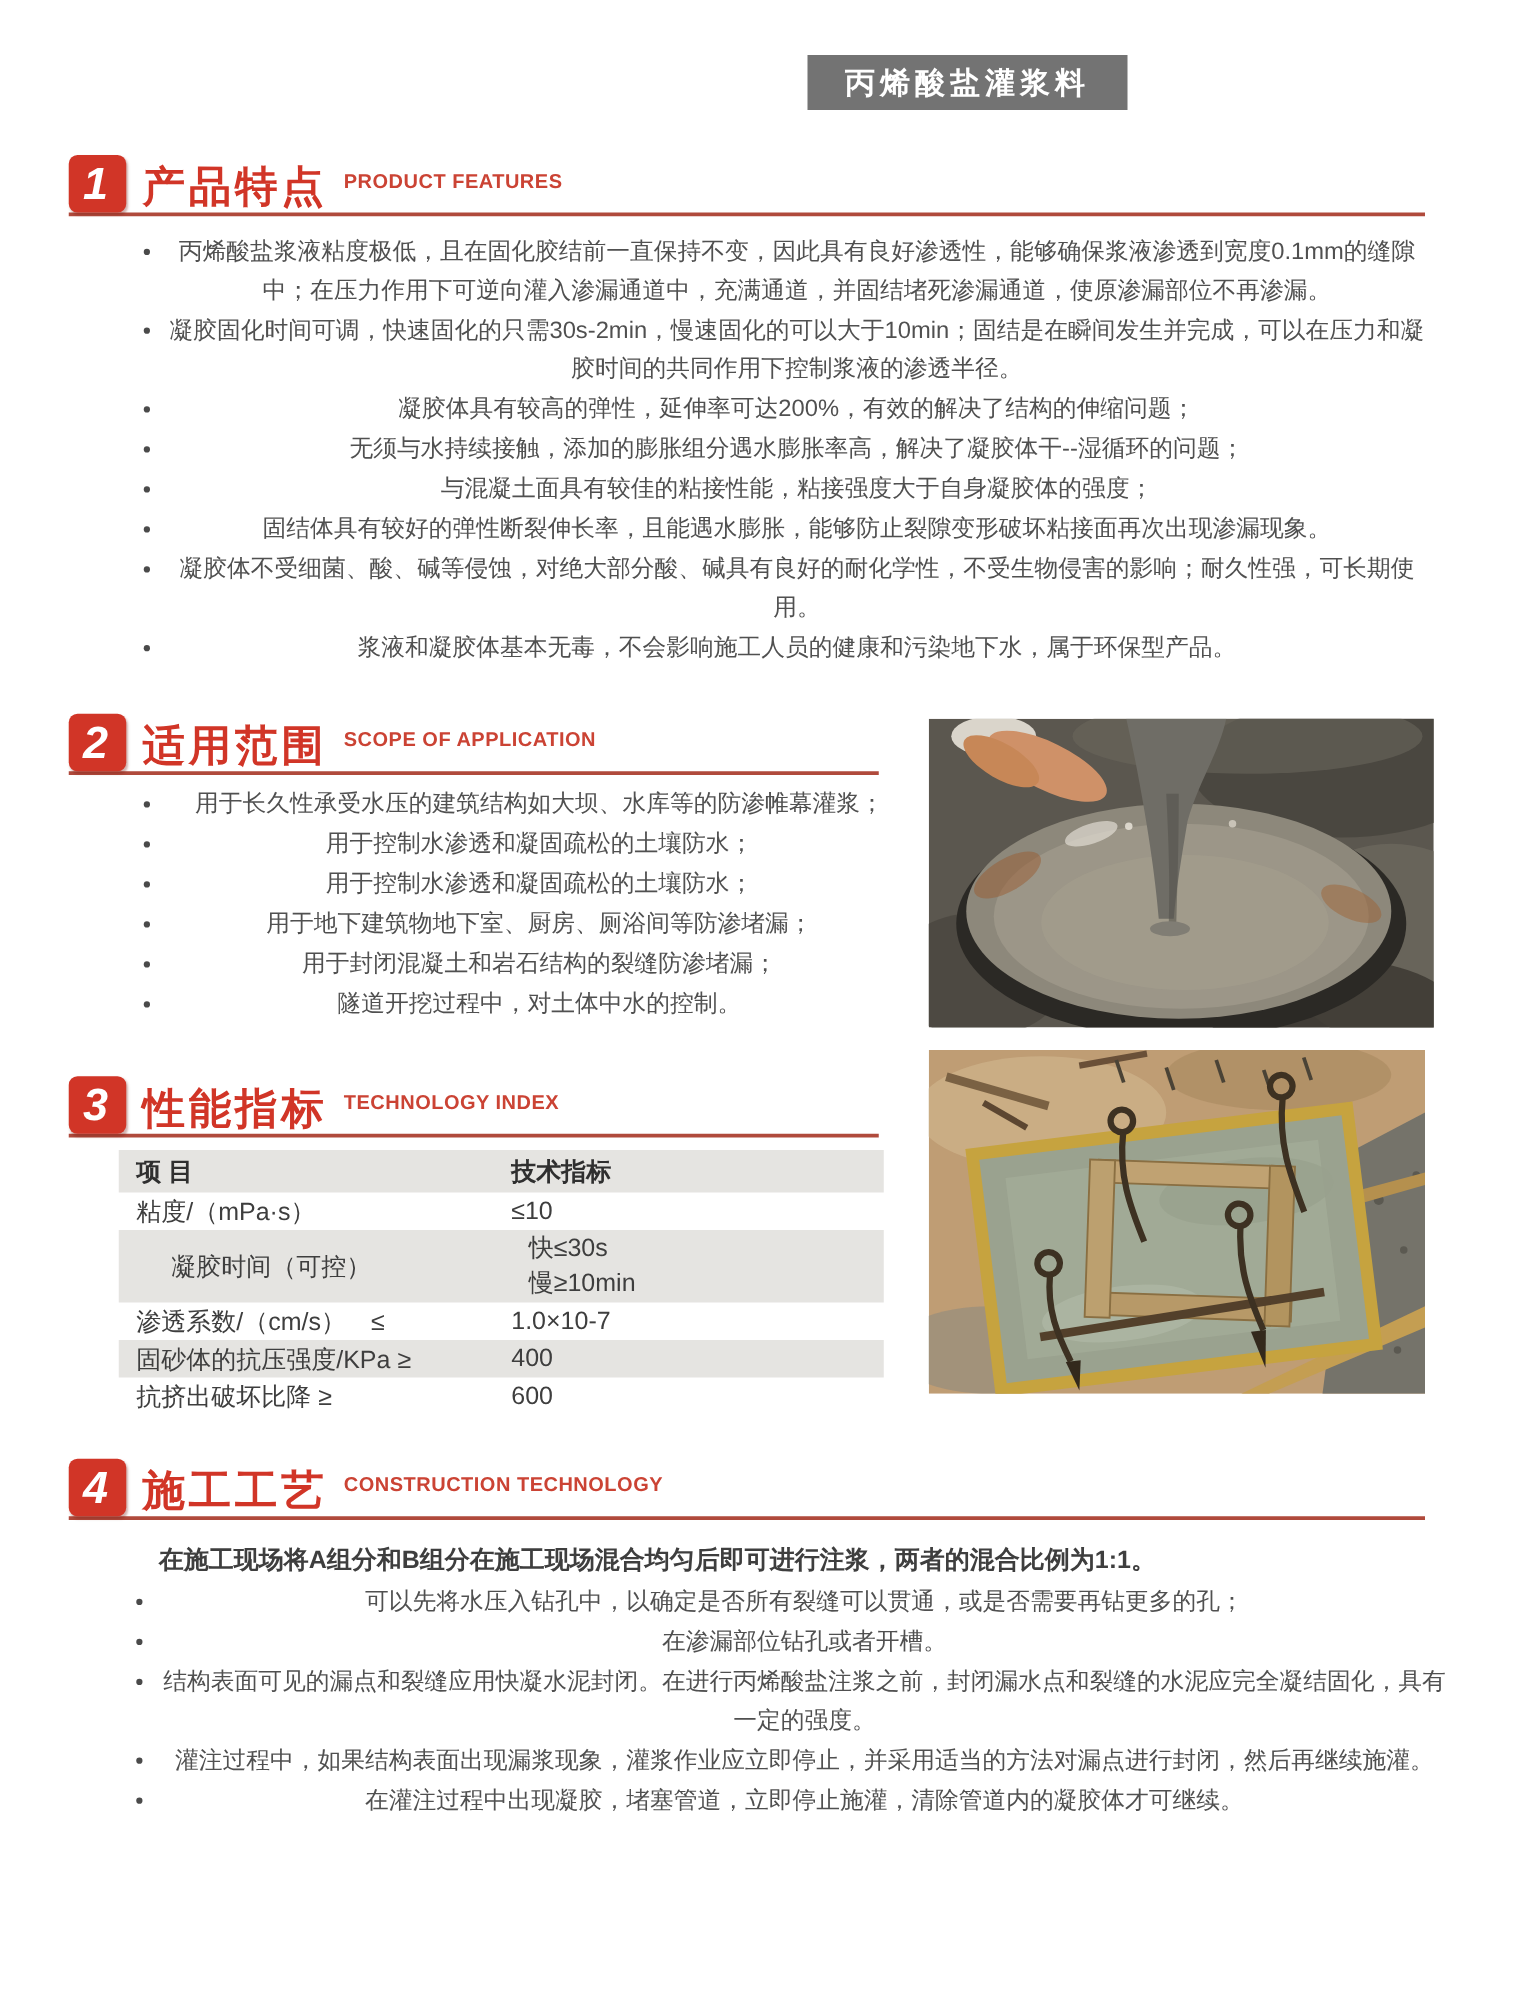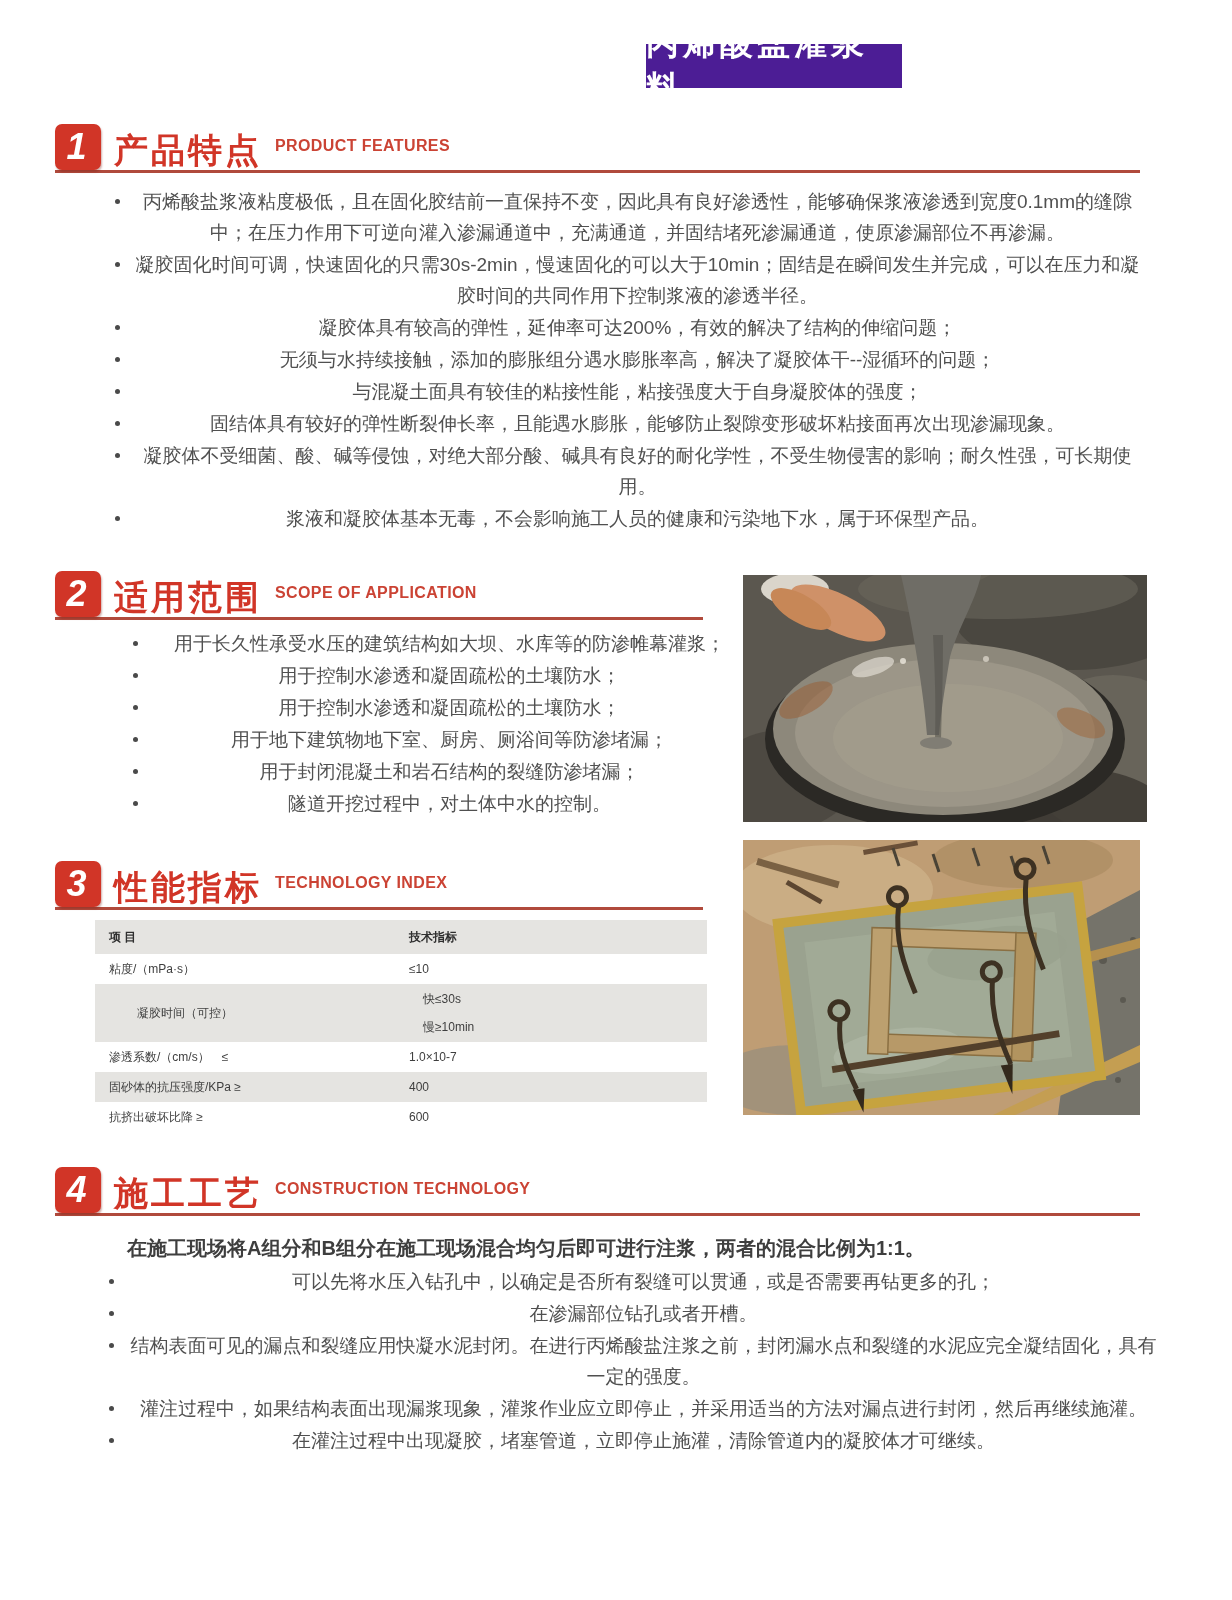--- a/index.html
+++ b/index.html
@@ -2,40 +2,40 @@
 <html><head>
 <meta charset="utf-8">
 <style>
   * { margin:0; padding:0; box-sizing:border-box; }
   html,body { background:#ffffff; }
   body { font-family:"Liberation Sans", sans-serif; }
   .page { position:relative; width:1232px; height:1600px; background:#ffffff; overflow:hidden; }
 
   
   .banner { position:absolute; left:646px; top:44px; width:256px; height:44px;
-    background:#4c1d95; color:#ffffff; font-size:33px; font-weight:bold; letter-spacing:4px;
+    background:#737373; color:#ffffff; font-size:24px; font-weight:bold; letter-spacing:4px;
     display:flex; align-items:center; justify-content:center; }
 
   
   .sec-header { position:absolute; display:flex; align-items:flex-end; gap:13px;
     border-bottom:3px solid #b04a3c; height:52px; }
   .num-box { flex:0 0 auto; width:46px; height:46px; background:#d13527; border-radius:7px;
     color:#ffffff; font-size:36px; font-weight:bold; font-style:italic;
     display:flex; align-items:center; justify-content:center; padding-right:3px;
     box-shadow:1px 2px 2px rgba(120,30,20,0.35); }
   .sec-title { color:#d13527; font-size:34px; font-weight:bold; letter-spacing:3px; line-height:1; padding-bottom:3px; }
   .sec-sub { color:#cb4334; font-size:16px; font-weight:bold; letter-spacing:0.4px; padding-bottom:15px; white-space:nowrap; }
 
   
   .bullets { position:absolute; list-style:none;text-align:center; }
   .bullets li { position:relative; padding-left:27px; font-size:19px; line-height:31px; color:#505050; margin-bottom:1px; }
   .bullets li::before { content:""; position:absolute; left:9px; top:13px; width:5px; height:5px; border-radius:50%; background:#4a4a4a; }
 
   
-  .perf-table { position:absolute; left:95px; top:920px; width:612px; color:#3e3e3e; font-size:12px; }
+  .perf-table { position:absolute; left:95px; top:920px; width:612px; color:#3e3e3e; font-size:20px; }
   .t-row { display:flex; align-items:center; min-height:30px; }
   .t-row.t-head { min-height:34px; font-weight:bold; color:#2f2f2f; }
   .t-row.t-tall { min-height:58px;padding-left:28px; }
   .t-row .c1 { width:50%; padding-left:14px; }
   .t-row .c2 { width:50%; padding-left:8px; }
   .t-row .c2 .vline { line-height:28px; }
   .gray { background:#e5e4e1; }
 
   
   .intro { position:absolute; left:127px; top:1235px; width:1050px; font-size:20px; font-weight:bold; color:#3e3e3e; line-height:26px; }
@@ -66,21 +66,21 @@
     <li>固结体具有较好的弹性断裂伸长率，且能遇水膨胀，能够防止裂隙变形破坏粘接面再次出现渗漏现象。</li>
     <li>凝胶体不受细菌、酸、碱等侵蚀，对绝大部分酸、碱具有良好的耐化学性，不受生物侵害的影响；耐久性强，可长期使用。</li>
     <li>浆液和凝胶体基本无毒，不会影响施工人员的健康和污染地下水，属于环保型产品。</li>
   </ul>
 
   <div class="sec-header" style="left:55px; top:568px; width:648px;">
     <div class="num-box">2</div>
     <div class="sec-title">适用范围</div>
     <div class="sec-sub">SCOPE OF APPLICATION</div>
   </div>
-  <ul class="bullets" style="left:124px; top:628px; width:624px;">
+  <ul class="bullets" style="left:106px; top:628px; width:624px;">
     <li>用于长久性承受水压的建筑结构如大坝、水库等的防渗帷幕灌浆；</li>
     <li>用于控制水渗透和凝固疏松的土壤防水；</li>
     <li>用于控制水渗透和凝固疏松的土壤防水；</li>
     <li>用于地下建筑物地下室、厨房、厕浴间等防渗堵漏；</li>
     <li>用于封闭混凝土和岩石结构的裂缝防渗堵漏；</li>
     <li>隧道开挖过程中，对土体中水的控制。</li>
   </ul>
 
   <svg id="photo1" class="photo" viewBox="0 0 404 247" preserveAspectRatio="none">
     <rect width="404" height="247" fill="#5b574f"></rect>

